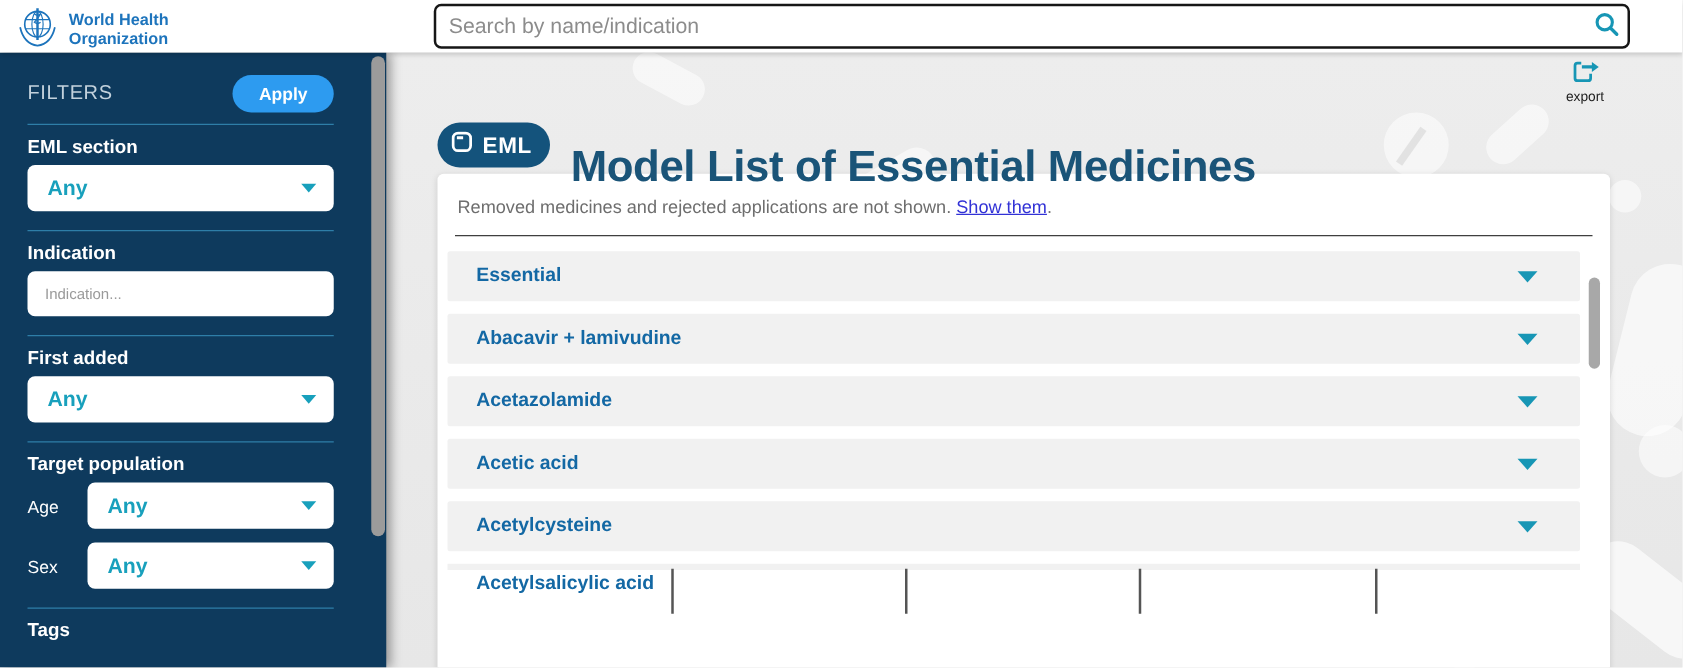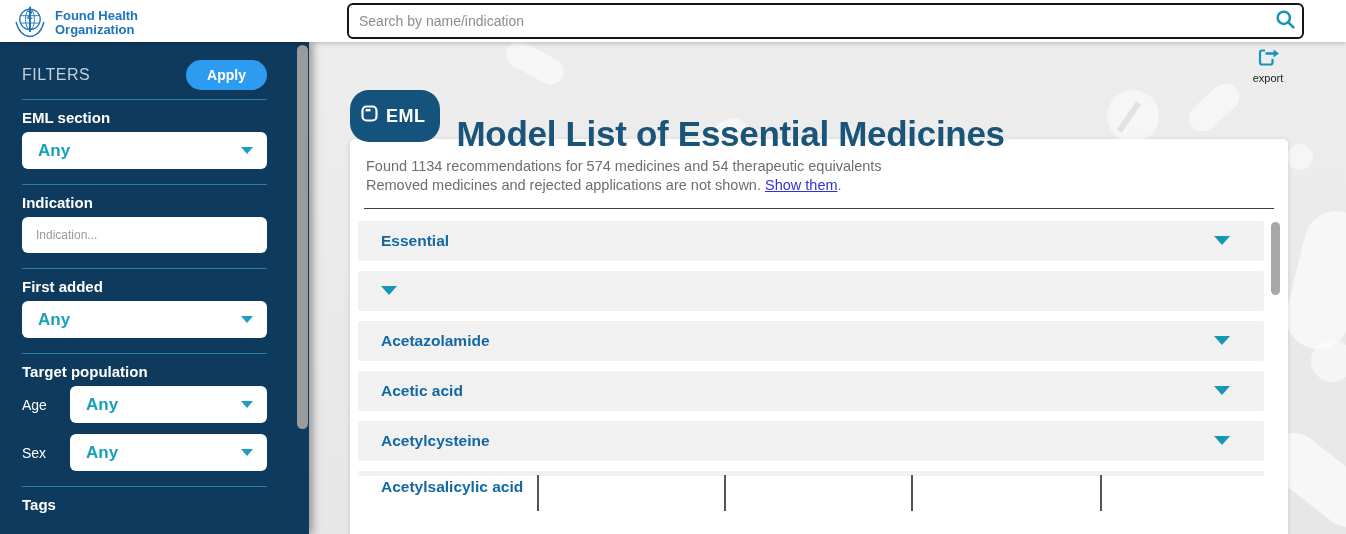--- a/index.html
+++ b/index.html
@@ -13,21 +13,21 @@
   }
   .logo { position: absolute; left: 12px; top: 3px; display: flex; align-items: center; gap: 7px; cursor: pointer; }
   .logo-text { color: #1d74bc; font-weight: bold; font-size: 13px; line-height: 1.08; }
   .searchbox {
     position: absolute; left: 347px; top: 3px; width: 957px; height: 36px;
     background: #fff; border: 2px solid #161616; border-radius: 6px;
     display: flex; align-items: center;
   }
   .searchbox input {
     flex: 1; border: none; outline: none; height: 100%; padding: 0 10px;
-    font-size: 14px; color: #333; font-family: "Liberation Sans", sans-serif; background: transparent;
+    font-size: 17px; color: #333; font-family: "Liberation Sans", sans-serif; background: transparent;
   }
   .searchbox input::placeholder { color: #8c8c8c; }
   .search-btn { width: 34px; height: 100%; display: flex; align-items: center; justify-content: center; cursor: pointer; background: transparent; border: none; }
 
   
   .sidebar {
     position: absolute; top: 42px; left: 0; width: 309px; height: 492px;
     background: #0e3a5d; z-index: 20; box-shadow: 4px 0 8px rgba(0,0,0,0.35);
     padding: 18px 42px 0 22px;
   }
@@ -79,21 +79,21 @@
 
   .export-btn {
     position: absolute; top: 5px; right: 53px; width: 50px; z-index: 4;
     display: flex; flex-direction: column; align-items: center; cursor: pointer;
     background: transparent; border: none; font-family: "Liberation Sans", sans-serif;
   }
   .export-label { font-size: 11px; color: #1c1c1c; margin-top: 1px; }
 
   .title-row { position: absolute; left: 41px; top: 36px; display: flex; align-items: center; z-index: 3; }
   .eml-badge {
-    height: 52px; border-radius: 19px; background: #14537c; color: #fff;
+    height: 36px; border-radius: 19px; background: #14537c; color: #fff;
     display: inline-flex; align-items: center; gap: 6px; padding: 0 14px 0 11px;
   }
   .eml-badge-label { font-size: 18px; font-weight: 800; letter-spacing: 0.5px; }
   .page-title { color: #1a5478; font-size: 35px; font-weight: bold; margin-left: 17px; letter-spacing: -0.3px; margin-top: 36px; }
 
   .card {
     position: absolute; left: 41px; top: 97px; width: 938px; height: 420px;
     background: #ffffff; border-radius: 5px; z-index: 2;
     box-shadow: 0 1px 5px rgba(0,0,0,0.13);
   }
@@ -132,21 +132,21 @@
         <circle cx="22" cy="20" r="12.5" stroke="#1d74bc" stroke-width="1.6"></circle>
         <ellipse cx="22" cy="20" rx="5.5" ry="12.5" stroke="#1d74bc" stroke-width="1.1"></ellipse>
         <line x1="10.4" y1="15.5" x2="33.6" y2="15.5" stroke="#1d74bc" stroke-width="1.1"></line>
         <line x1="10.4" y1="24.5" x2="33.6" y2="24.5" stroke="#1d74bc" stroke-width="1.1"></line>
         <line x1="22" y1="4.5" x2="22" y2="35.5" stroke="#1d74bc" stroke-width="2.4"></line>
         <path d="M19 10 q3 2.5 6 0 q-3 5 -6 8 q3 2.5 6 0" stroke="#1d74bc" stroke-width="1.3" fill="none"></path>
         <path d="M5 23 C7.5 34 14 40 22 41 C30 40 36.5 34 39 23" stroke="#1d74bc" stroke-width="1.7" fill="none"></path>
       </svg>
     </span>
     <span class="logo-text">
-      <div>Found Health</div>
+      <div>World Health</div>
       <div>Organization</div>
     </span>
   </div>
   <div class="searchbox">
     <input type="text" value="" placeholder="Search by name/indication" style="">
     <button class="search-btn">
       <span>
         <svg width="21" height="21" viewBox="0 0 22 22" fill="none">
           <circle cx="9.2" cy="9.2" r="6.4" stroke="#1796b5" stroke-width="2.6"></circle>
           <line x1="14" y1="14" x2="19.3" y2="19.3" stroke="#1796b5" stroke-width="2.8" stroke-linecap="round"></line>
@@ -235,36 +235,36 @@
           <line x1="4.5" y1="5.2" x2="9.5" y2="5.2" stroke="#ffffff" stroke-width="2.4"></line>
         </svg>
       </span>
       <span class="eml-badge-label">EML</span>
     </span>
     <h1 class="page-title">Model List of Essential Medicines</h1>
   </div>
 
   <section class="card">
     <div class="summary">
-      <div>Found 1134 recommendations for 574 medicines and 54 therapeutic equivalents</div>
       <div>
         <span>Removed medicines and rejected applications are not shown.</span>
         <span> </span><a class="show-link">Show them</a><span>.</span>
       </div>
     </div>
     <hr class="card-divider">
 
     <div class="med-list">
 
         <div class="med-row">
           <span class="med-name">Essential</span>
           <span class="row-caret"></span>
         </div>
 
         <div class="med-row">
+          <span class="med-name">Abacavir + lamivudine</span>
           <span class="row-caret"></span>
         </div>
 
 
         <div class="med-row">
           <span class="med-name">Acetazolamide</span>
           <span class="row-caret"></span>
         </div>
 
         <div class="med-row">

